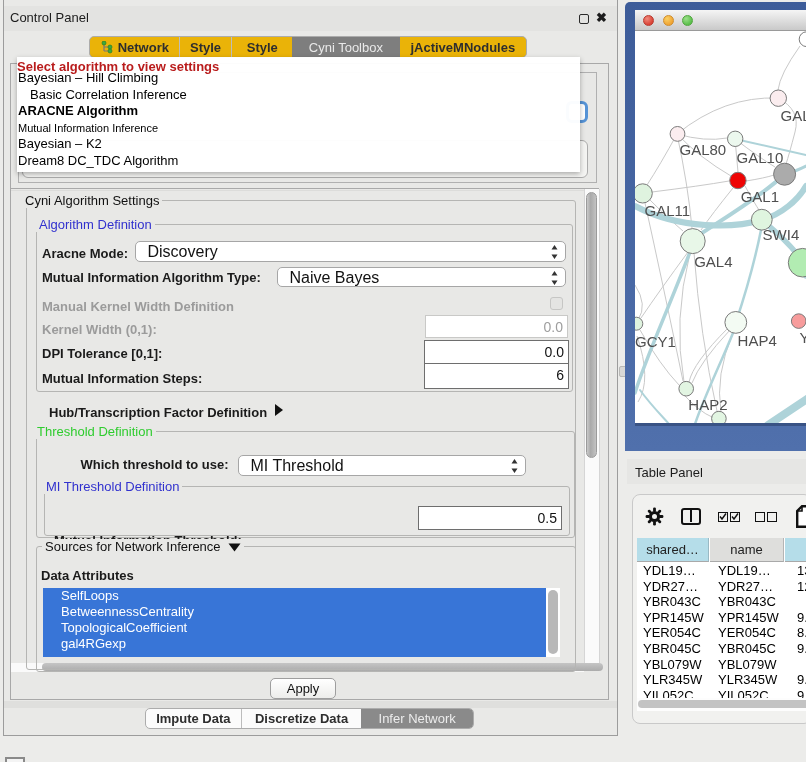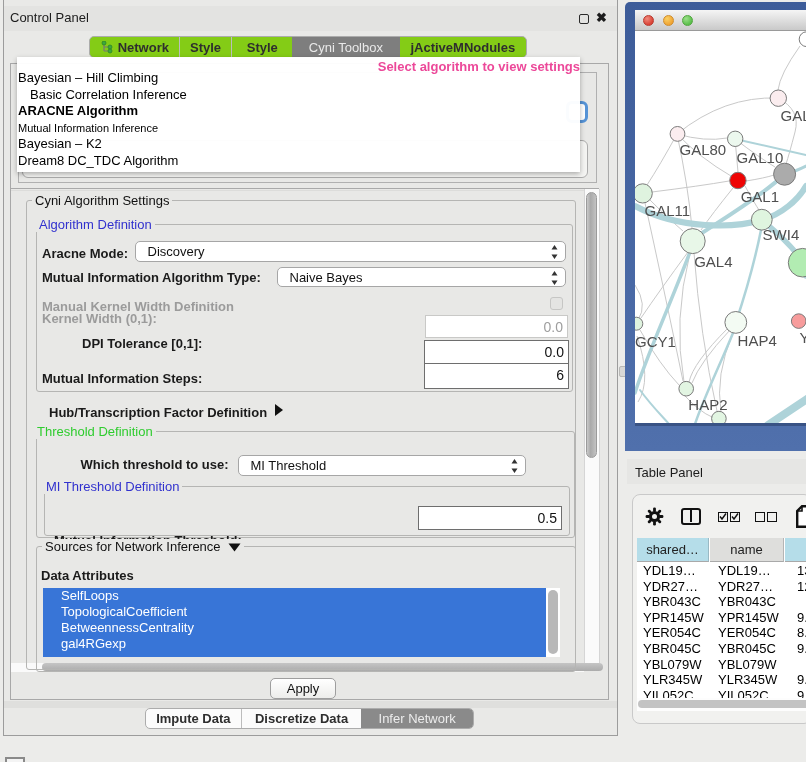--- a/index.html
+++ b/index.html
@@ -7,37 +7,37 @@
   font-family:"Liberation Sans", sans-serif; }
 #stage { position:relative; width:806px; height:762px; }
 .abs { position:absolute; }
 .lbl { position:absolute; font-size:13px; font-weight:bold; color:#1a1a1a; white-space:nowrap; }
 .lbl.dis { color:#9b9b9b; }
 .gtitle { position:absolute; background:#e8e8e6; padding:0 3px; font-size:13px; color:#111; white-space:nowrap; }
 .blue { color:#3131ce; }
 .green { color:#2fcc2f; }
 .group { position:absolute; border:1px solid #b5b5b3; border-radius:3px; }
 .combo { position:absolute; height:20.5px; background:#fff; border:1px solid #a6a6a6;
-  border-radius:5px; font-size:13px; color:#111; line-height:19px; padding-left:12px; }
+  border-radius:5px; font-size:16px; color:#111; line-height:19px; padding-left:12px; }
 .combo .arr { position:absolute; right:7px; top:3px; width:7px; height:14px; }
 .field { position:absolute; background:#fff; font-size:14px;
   text-align:right; padding:3px 4px 0 0; color:#111; }
 .tab { font-size:13px; font-weight:bold; color:#2e2e2e; white-space:nowrap; }
 </style>
 </head>
 <body>
 <div id="stage">
 
 <div class="abs" style="left:3px; top:0; width:615px; height:736px; background:#e9e9e7; border:1px solid #9c9c9c; border-top:none;"></div>
 <div class="abs" style="left:4px; top:6px; width:613px; height:25px; background:#e3e3e1;"></div>
 <div class="abs" style="left:10px; top:10px; font-size:13px; color:#1c1c1c;">Control Panel</div>
 <div class="abs" style="left:579px; top:14px; width:10px; height:10px; border:1.5px solid #2a2a2a; border-radius:2px;"></div>
 <div class="abs" style="left:596px; top:10px; font-size:13px; font-weight:bold; color:#1b1b1b;">✖</div>
 
-<div class="abs" style="left:89px; top:36px; width:438px; height:22px; background:#84cc16; border:1px solid #acacac; border-radius:5px; display:flex; overflow:hidden;">
+<div class="abs" style="left:89px; top:36px; width:438px; height:22px; background:#eab308; border:1px solid #acacac; border-radius:5px; display:flex; overflow:hidden;">
   <div class="tab" style="width:90px; line-height:21px; text-align:center; border-right:1px solid #bcbcbc; position:relative; padding-left:18px;">
     <svg class="abs" style="left:11px; top:4px;" width="12" height="13" viewBox="0 0 12 13">
       <path d="M3,2 L3,10 M3,6 L8,6 M3,10 L8,10" stroke="#777" stroke-width="1.2" fill="none"></path>
       <circle cx="3" cy="2" r="2" fill="#3aaa3a" stroke="#2a7d2a" stroke-width="0.7"></circle>
           <circle cx="9" cy="6" r="2" fill="#3aaa3a" stroke="#2a7d2a" stroke-width="0.7"></circle>
           <circle cx="9" cy="10" r="2" fill="#3aaa3a" stroke="#2a7d2a" stroke-width="0.7"></circle>
     </svg>Network</div>
   <div class="tab" style="width:53px; line-height:21px; text-align:center; border-right:1px solid #bcbcbc;">Style</div>
   <div class="tab" style="width:60px; line-height:21px; text-align:center;">Style</div>
   <div class="tab" style="width:108px; line-height:21px; text-align:center; background:#7e7e7e; color:#e9e9e9; font-weight:normal;">Cyni Toolbox</div>
@@ -51,37 +51,37 @@
 <div class="abs" style="left:22px; top:140px; width:566px; height:38px; border:1px solid #ababab; border-radius:6px; background:#f4f4f2;"></div>
 
 <div class="abs" style="left:11px; top:188px; width:588px; height:1px; background:#a9a9a9;"></div>
 <div class="abs" style="left:11px; top:190px; width:588px; height:1px; background:#dcdcda;"></div>
 <div class="abs" style="left:584px; top:189px; width:16px; height:474px; background:#fafafa; border-left:1px solid #d5d5d5; border-right:1px solid #d5d5d5;"></div>
 <div class="abs" style="left:586px; top:192px; width:10.5px; height:266px; background:linear-gradient(90deg,#c9c9c9,#a9a9a9 40%,#c2c2c2); border:1px solid #9a9a9a; border-radius:6px;"></div>
 <div class="abs" style="left:11px; top:663px; width:573px; height:9px; background:#fafafa;"></div>
 <div class="abs" style="left:42px; top:663px; width:561px; height:8px; background:linear-gradient(#c5c5c5,#ababab); border-radius:4px;"></div>
 
 <div class="group" style="left:26px; top:200px; width:549.5px; height:470px;"></div>
-<div class="gtitle" style="left:32px; top:193px;">Cyni Algorithm Settings</div>
+<div class="gtitle" style="left:22px; top:193px;">Cyni Algorithm Settings</div>
 
 <div class="group" style="left:36px; top:224px; width:537px; height:168px;"></div>
 <div class="gtitle blue" style="left:36px; top:217px;">Algorithm Definition</div>
 <div class="lbl" style="left:42px; top:246px;">Aracne Mode:</div>
 <div class="combo" style="left:134.5px; top:241px; width:431px;">Discovery<svg class="arr" viewBox="0 0 7 14">
         <path d="M3.5,0 L6.5,4.5 L0.5,4.5 Z M3.5,14 L6.5,9.5 L0.5,9.5 Z" fill="#333"></path>
       </svg></div>
 <div class="lbl" style="left:42px; top:270px;">Mutual Information Algorithm Type:</div>
 <div class="combo" style="left:276.5px; top:266.5px; width:289px;">Naive Bayes<svg class="arr" viewBox="0 0 7 14">
         <path d="M3.5,0 L6.5,4.5 L0.5,4.5 Z M3.5,14 L6.5,9.5 L0.5,9.5 Z" fill="#333"></path>
       </svg></div>
 <div class="lbl dis" style="left:42px; top:299px;">Manual Kernel Width Definition</div>
 <div class="abs" style="left:550px; top:297px; width:13px; height:13px; background:#e4e4e2; border:1px solid #c6c6c4; border-radius:3px;"></div>
-<div class="lbl dis" style="left:42px; top:311px;">Kernel Width (0,1):</div>
+<div class="lbl dis" style="left:42px; top:322px;">Kernel Width (0,1):</div>
 <div class="field" style="left:425px; top:315px; width:143px; height:23px; border:1px solid #c9c9c7; color:#9e9e9e;">0.0</div>
-<div class="lbl" style="left:42px; top:336px;margin-left:40px;">DPI Tolerance [0,1]:</div>
+<div class="lbl" style="left:42px; top:346px;">DPI Tolerance [0,1]:</div>
 <div class="field" style="left:424px; top:340px; width:145px; height:24.5px; border:1.5px solid #6e6e6e;">0.0</div>
 <div class="lbl" style="left:42px; top:371px;">Mutual Information Steps:</div>
 <div class="field" style="left:424px; top:363px; width:145px; height:26px; border:1.5px solid #6e6e6e;">6</div>
 
 <div class="lbl" style="left:49px; top:405px;">Hub/Transcription Factor Definition</div>
 <svg class="abs" style="left:274px; top:403px;" width="10" height="14" viewBox="0 0 10 14">
       <path d="M1,1 L9,7 L1,13 Z" fill="#111"></path>
     </svg>
 
 <div class="group" style="left:36px; top:431px; width:539px; height:107px;"></div>
@@ -98,41 +98,41 @@
 
 <div class="group" style="left:36px; top:546px; width:540px; height:126px;"></div>
 <div class="gtitle" style="left:42px; top:539px; font-weight:normal;">Sources for Network Inference &nbsp;<svg width="13" height="9" viewBox="0 0 13 9" style="margin-bottom:-1px;">
         <path d="M0.5,0.5 L12.5,0.5 L6.5,8.5 Z" fill="#111"></path>
       </svg></div>
 <div class="abs" style="left:619px; top:366px; width:12px; height:11px; background:#d8d8d6; border:1px solid #b8b8b6; border-radius:2px;"></div>
 <div class="lbl" style="left:41px; top:568px;">Data Attributes</div>
 
 <div class="abs" style="left:43px; top:588px; width:503px; height:69px; background:#3875d7; overflow:hidden;">
   <div style="font-size:13px; color:#fff; padding-left:18px; height:16px; line-height:15px;">SelfLoops</div>
+  <div style="font-size:13px; color:#fff; padding-left:18px; height:16px; line-height:15px;">BetweennessCentrality</div>
   <div style="font-size:13px; color:#fff; padding-left:18px; height:16px; line-height:15px;">TopologicalCoefficient</div>
-  <div style="font-size:13px; color:#fff; padding-left:18px; height:16px; line-height:15px;">BetweennessCentrality</div>
   <div style="font-size:13px; color:#fff; padding-left:18px; height:16px; line-height:15px;">gal4RGexp</div>
 </div>
 <div class="abs" style="left:546px; top:588px; width:14px; height:69px; background:#fff;"></div>
 <div class="abs" style="left:548px; top:590px; width:10px; height:64px; background:#b8b8b8; border-radius:5px;"></div>
 
 <div class="abs" style="left:270px; top:678px; width:66px; height:21px; background:linear-gradient(#ffffff,#ededeb); border:1px solid #9e9e9e; border-radius:5px; font-size:13px; color:#111; text-align:center; line-height:19px;">Apply</div>
 
 <div class="abs" style="left:4px; top:701px; width:613px; height:7px; background:#dfdfdd;"></div>
 
 <div class="abs" style="left:145px; top:708px; width:329px; height:21px; background:#fbfbfb; border:1px solid #acacac; border-radius:5px; display:flex; overflow:hidden;">
   <div class="tab" style="width:96px; line-height:20px; text-align:center; border-right:1px solid #bcbcbc;">Impute Data</div>
   <div class="tab" style="width:120px; line-height:20px; text-align:center;">Discretize Data</div>
   <div class="tab" style="width:112px; line-height:20px; text-align:center; background:#8a8a8a; color:#ececec; font-weight:normal;">Infer Network</div>
 </div>
 
 <div class="abs" style="left:5px; top:757px; width:20px; height:10px; border:2px solid #8a8a8a; background:#f4f4f4;"></div>
 
 <div class="abs" style="left:17px; top:57px; width:563px; height:115px; background:rgba(255,255,255,0.97); box-shadow:0 2px 5px rgba(0,0,0,0.3);">
-  <div style="text-align:right; font-size:13px; font-weight:bold; color:#ec4899; padding-top:2px; height:13px;">Select algorithm to view settings</div>
+  <div style="text-align:left; font-size:13px; font-weight:bold; color:#b91c1c; padding-top:2px; height:13px;">Select algorithm to view settings</div>
   <div style="font-size:13px; height:16.5px; line-height:16.5px; padding-left:1px;">Bayesian – Hill Climbing</div>
   <div style="font-size:13px; height:16.5px; line-height:16.5px; padding-left:13px;">Basic Correlation Inference</div>
   <div style="font-size:13px; height:16.5px; line-height:16.5px; padding-left:1px; font-weight:bold;">ARACNE Algorithm</div>
   <div style="font-size:11px; height:16.5px; line-height:16.5px; padding-left:1px;">Mutual Information Inference</div>
   <div style="font-size:13px; height:16.5px; line-height:16.5px; padding-left:1px;">Bayesian – K2</div>
   <div style="font-size:13px; height:16.5px; line-height:16.5px; padding-left:1px;">Dream8 DC_TDC Algorithm</div>
 </div>
 
 <div class="abs" style="left:625px; top:2px; width:181px; height:449px; background:linear-gradient(#3d5c99,#5070ac); border-radius:5px 0 0 0;"></div>
 <div class="abs" style="left:635px; top:10px; width:171px; height:21px; background:linear-gradient(#f5f5f5,#c9c9c9); border-bottom:1px solid #9a9a9a;">

